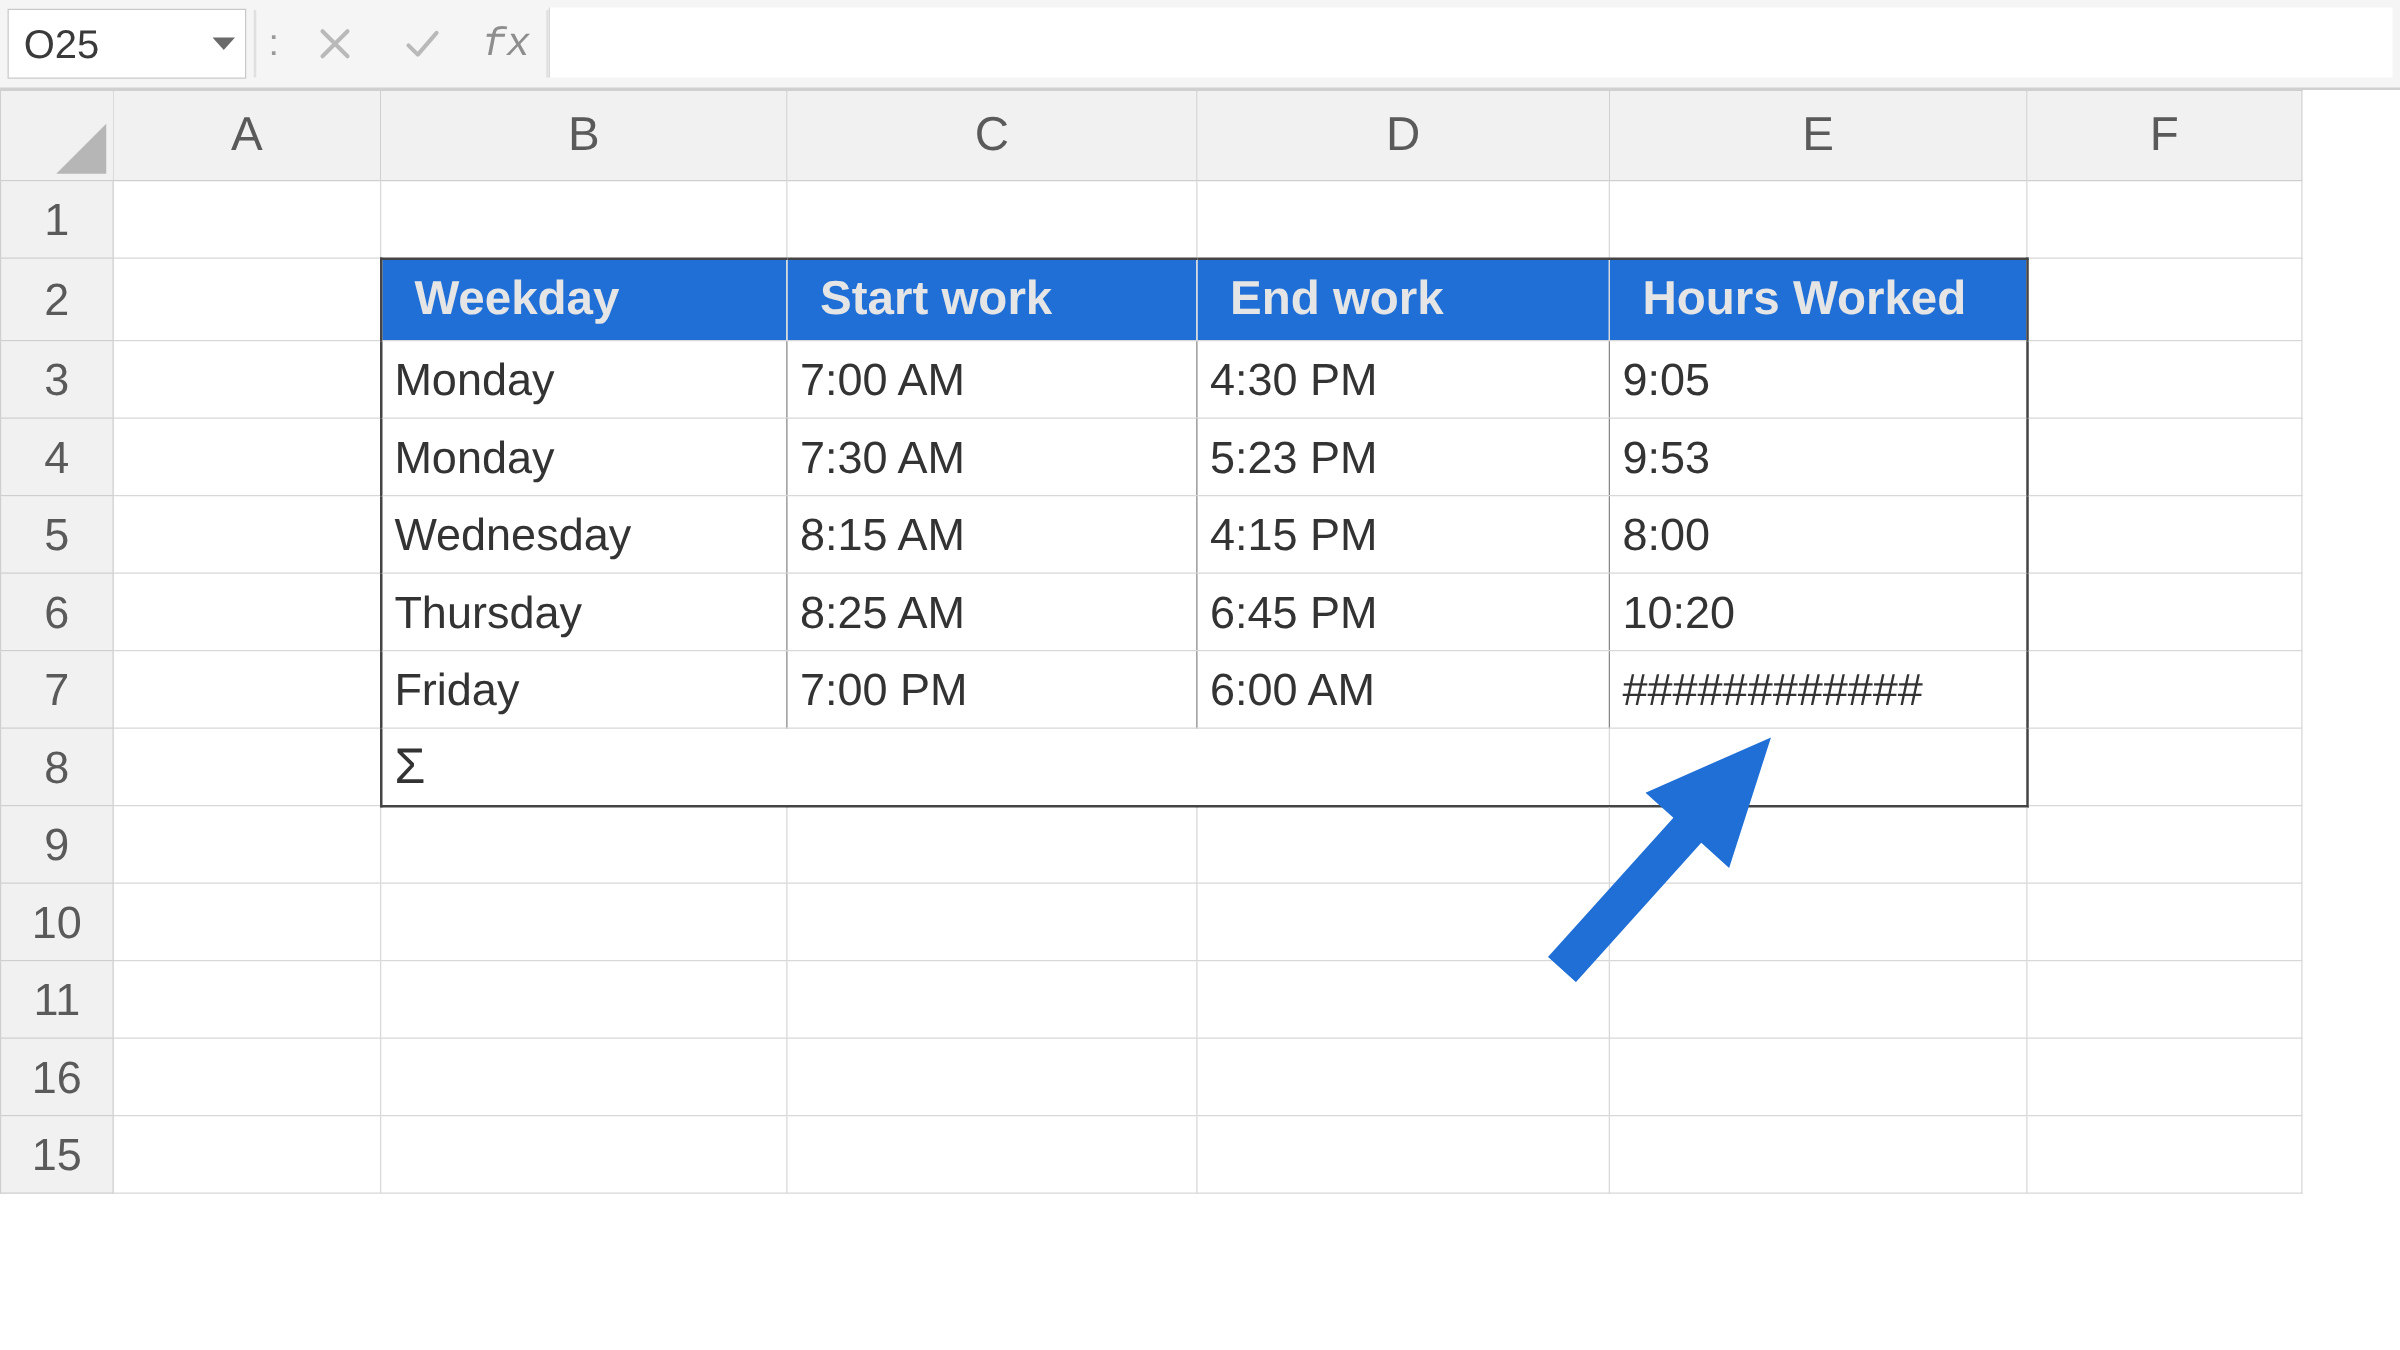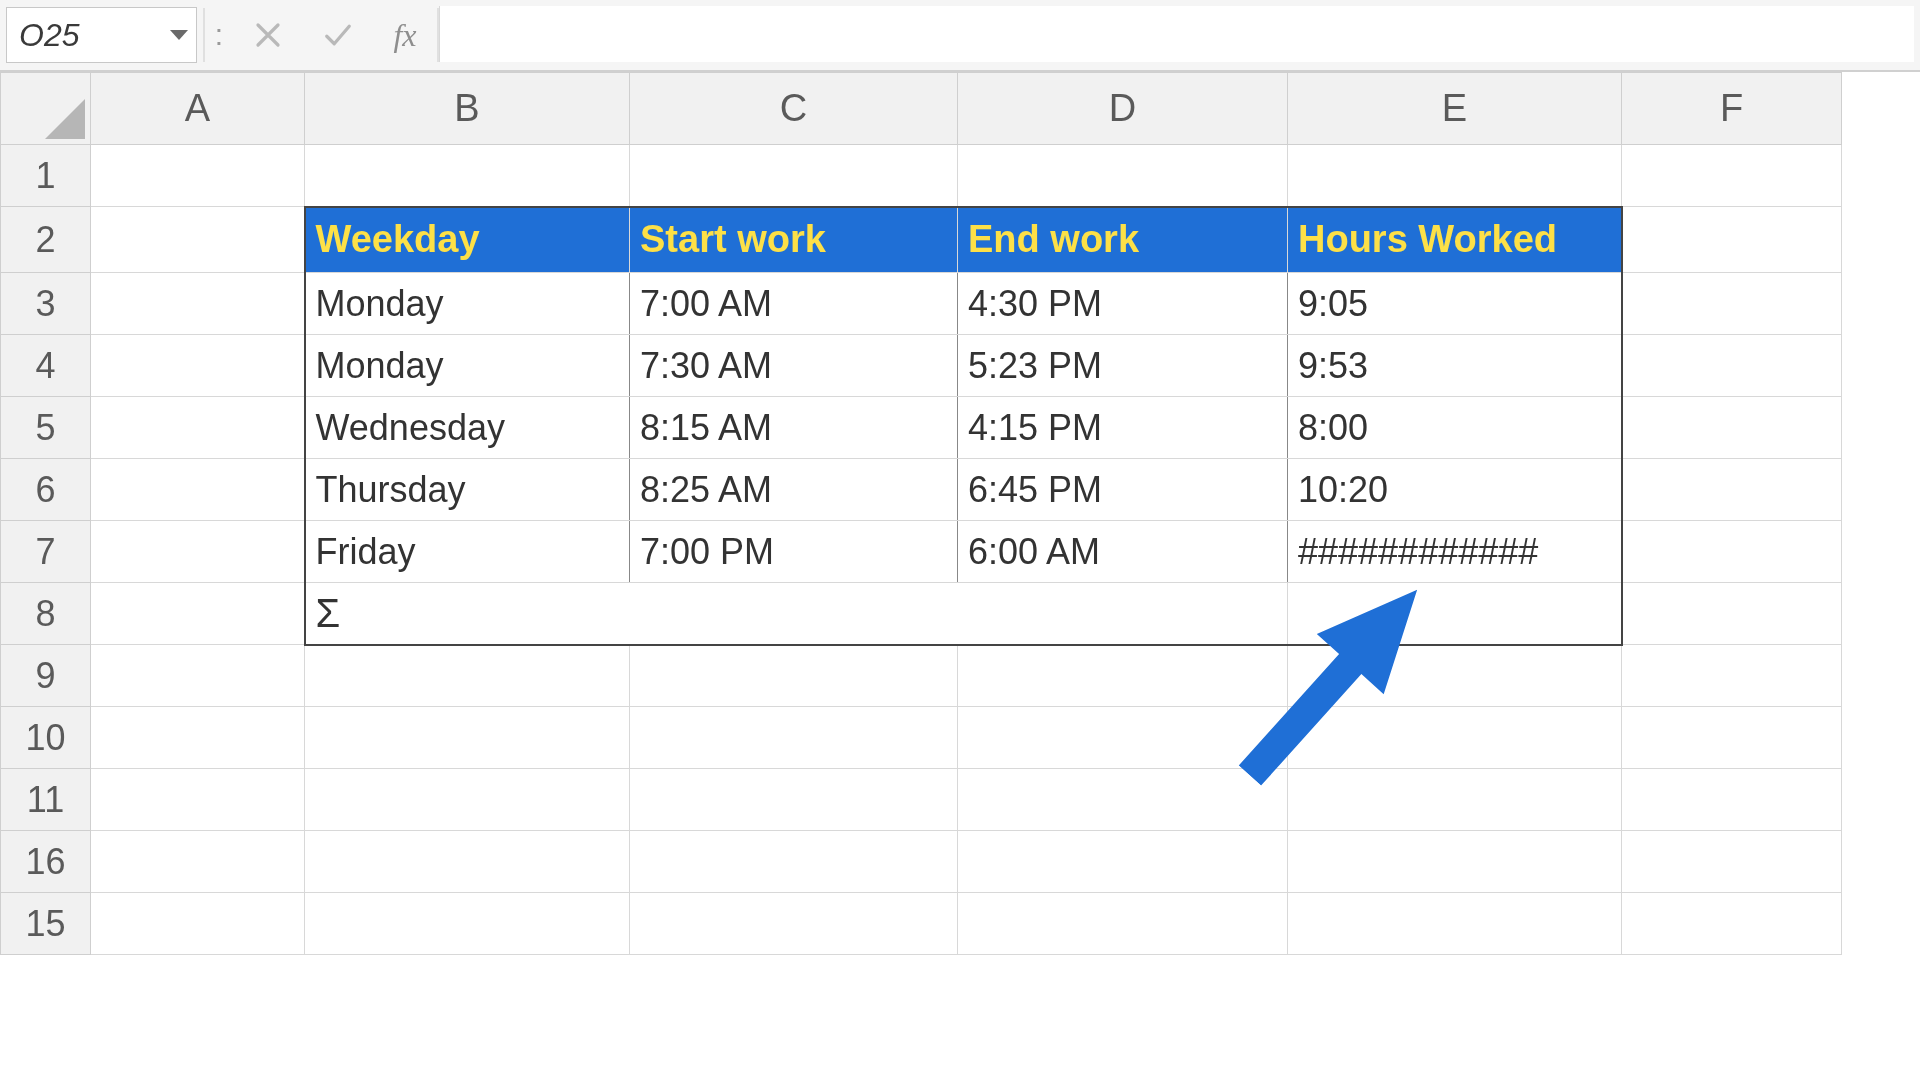--- a/index.html
+++ b/index.html
@@ -18,21 +18,20 @@
     height: 72px;
     background: #f5f5f5;
     border-bottom: 2px solid #d0d0d0;
     font-size: 30px;
   }
   .name-box-wrap {
     display: flex;
     align-items: center;
     width: 203px;
     padding: 6px 6px 6px 6px;
-    font-style: italic;
   }
   .name-box {
     flex: 1;
     height: 56px;
     background: #fff;
     border: 1px solid #c8c8c8;
     display: flex;
     align-items: center;
     justify-content: space-between;
     padding: 0 8px 0 12px;
@@ -70,21 +69,21 @@
     font-weight: 300;
   }
   .fbar-btn svg { width: 30px; height: 30px; }
   .fx-label {
     width: 64px;
     display: flex;
     align-items: center;
     justify-content: center;
     color: #8e8e8e;
     font-style: italic;
-    font-family: Liberation Serif, serif;
+    font-family: Liberation Mono, monospace;
     font-size: 32px;
   }
   .formula-input {
     flex: 1;
     background: #fff;
     border-left: 1px solid #d8d8d8;
     margin: 6px 6px 6px 0;
     height: 56px;
     display: flex;
     align-items: center;
@@ -144,24 +143,24 @@
   .colC { width: 328px; }
   .colD { width: 330px; }
   .colE { width: 334px; }
   .colF { width: 220px; }
 
   .cell { padding: 0 10px; font-size: 36px; height: 100%; display:flex; align-items:center;text-align:center; }
 
   
   .hdr-cell {
     background: #1f6fd6;
-    color: #fde047;
+    color: #e5e5e5;
     font-weight: 700;
     font-size: 38px;
-    padding: 0 10px;
+    padding: 0 26px;
     height: 100%;
     display: flex; align-items: center;
     border-right: 2px solid #fff0; 
   }
   .tbl-border-left   { border-left: 2px solid #444 !important; }
   .tbl-border-right  { border-right: 2px solid #444 !important; }
   .tbl-border-top    { border-top: 2px solid #444 !important; }
   .tbl-border-bottom { border-bottom: 2px solid #444 !important; }
   .tbl-inner-v { border-right: 1px solid #888 !important; }
 

